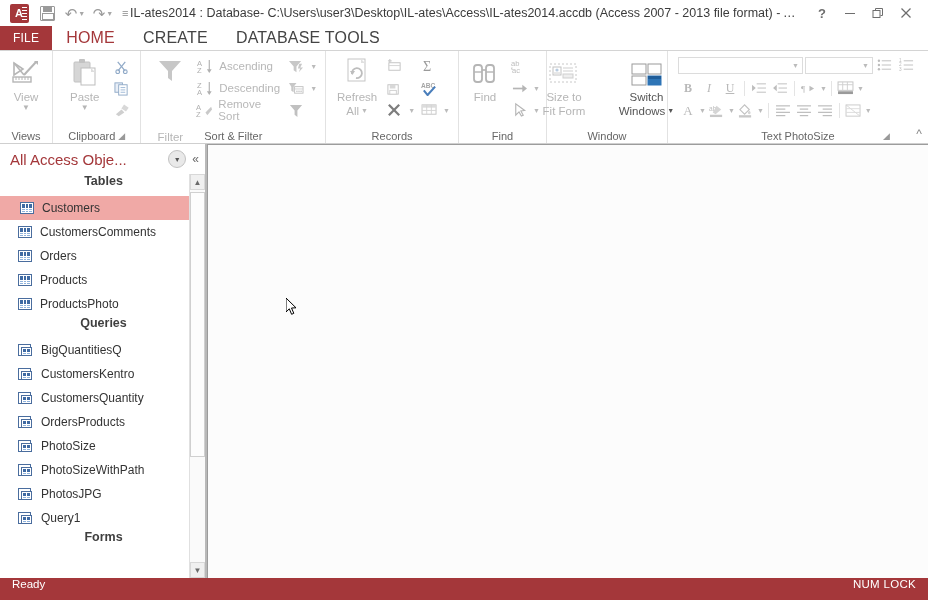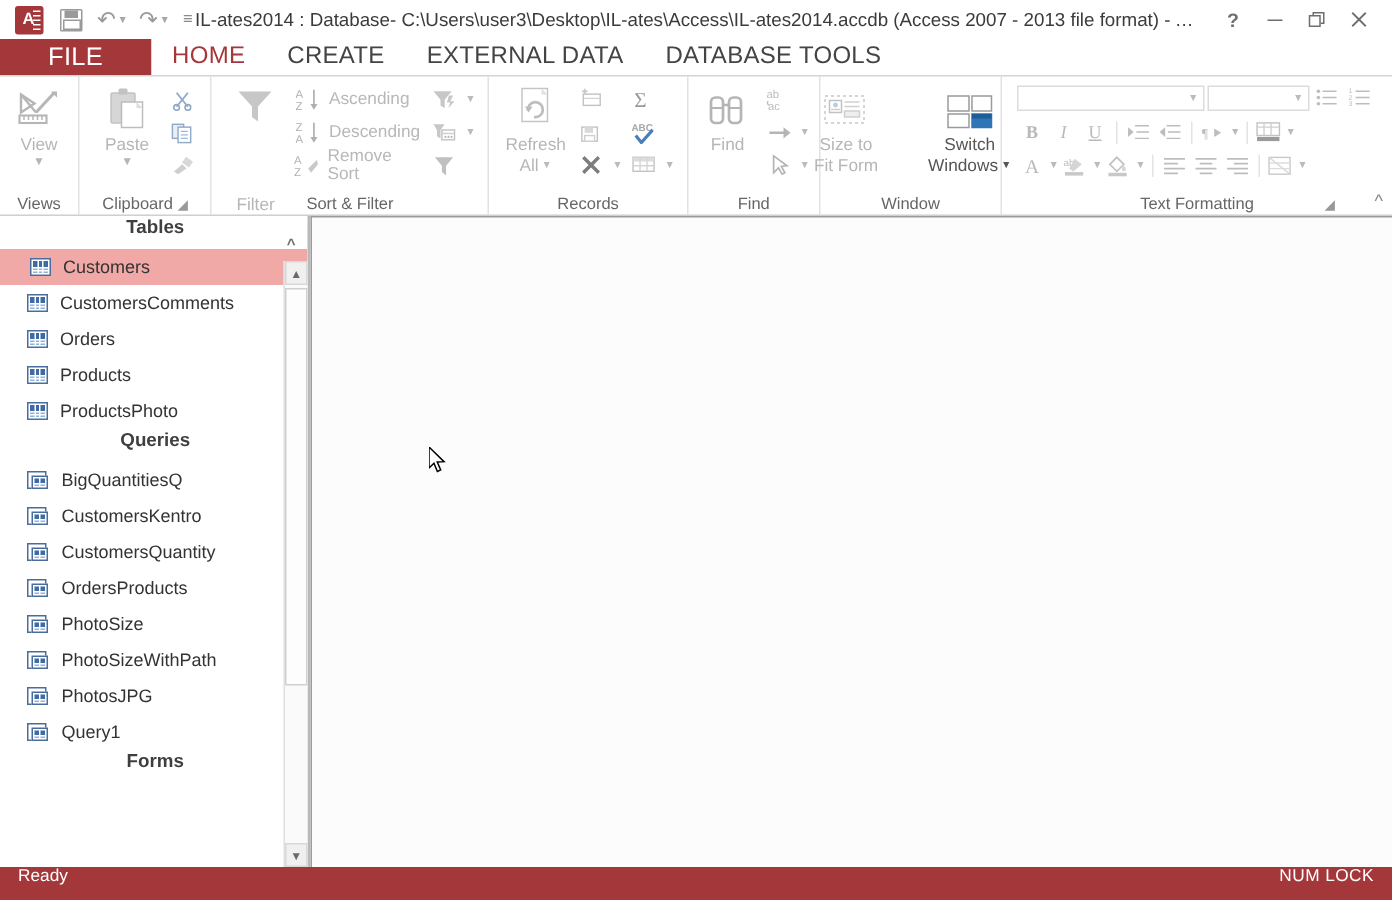--- a/index.html
+++ b/index.html
@@ -44,21 +44,21 @@
     white-space:nowrap; overflow:hidden; text-overflow:ellipsis;
     padding:0 130px;
   }
   .wincontrols { margin-left:auto; display:flex; align-items:center; padding-right:8px; gap:0px; }
   .wc { width:28px; height:24px; display:flex; align-items:center; justify-content:center; color:#6e6e6e; font-size:13px; }
   .wc svg { display:block; }
 
   
   .tabbar { height:24px; background:#ffffff; display:flex; align-items:stretch; flex:none; position:relative; }
   .tab { padding:0 14px; display:flex; align-items:center; font-size:16px; letter-spacing:.2px; color:#444; }
-  .tab.file { background:#a4373a; color:#fff; font-size:17px; padding:0 32px; }
+  .tab.file { background:#a4373a; color:#fff; font-size:12px; padding:0 13px; }
   .tab.active { color:#a4373a; background:#fff; }
   .tabbar:after { content:""; position:absolute; left:0; right:0; bottom:0; height:0px; }
 
   
   .ribbon {
     height:92px; background:#ffffff; border-top:1px solid #d4d4d4;
     display:flex; align-items:stretch; flex:none; position:relative;
   }
   .rgroup { position:relative; display:flex; flex-direction:column; align-items:center; justify-content:flex-start; }
   .rgroup + .rgroup { border-left:1px solid #e2e2e2; }
@@ -192,21 +192,20 @@
           <line x1="10.5" y1="1.5" x2="1.5" y2="10.5" stroke="#6e6e6e" stroke-width="1.2"></line>
         </svg>
       </div>
     </div>
   </div>
 
   <div class="tabbar">
     <div class="tab file">FILE</div>
     <div class="tab active">HOME</div>
     <div class="tab">CREATE</div>
-    <div class="tab">EXTERNAL DATA</div>
     <div class="tab">DATABASE TOOLS</div>
   </div>
 
   <div class="ribbon">
 
     <div class="rgroup" style="width:52px;">
       <div class="gcontent">
         <div class="bigbtn">
           <div class="ic">
             <svg width="32" height="30" viewBox="0 0 32 30">
@@ -656,30 +655,35 @@
               <rect x="1" y="1" width="15" height="12" fill="none" stroke="#c9c9c9"></rect>
               <line x1="1" y1="1" x2="16" y2="13" stroke="#d6d6d6"></line>
               <line x1="1" y1="5" x2="16" y2="5" stroke="#dcdcdc"></line>
               <line x1="1" y1="9" x2="16" y2="9" stroke="#dcdcdc"></line>
             </svg>
           </div>
           <span class="dcaret">▼</span>
         </div>
       </div>
       <div class="glabel">
-        <span>Text Formatting</span>
+        <span>Text PhotoSize</span>
         <span class="dialog-launcher" style="position:absolute; right:38px;">◢</span>
       </div>
       <div class="collapse-rib">^</div>
     </div>
   </div>
 
   <div class="bodywrap">
 
     <div class="navpane">
+      <div class="navhead">
+        <span class="ttl">All Access Obje...</span>
+        <span class="dd">▼</span>
+        <span class="shut">«</span>
+      </div>
 
       <div class="navlist">
 
         <div class="grouphdr">
           <span>Tables</span>
           <span class="chev">^</span>
         </div>
 
         <div class="navitem sel">
           <span class="ic-table">

